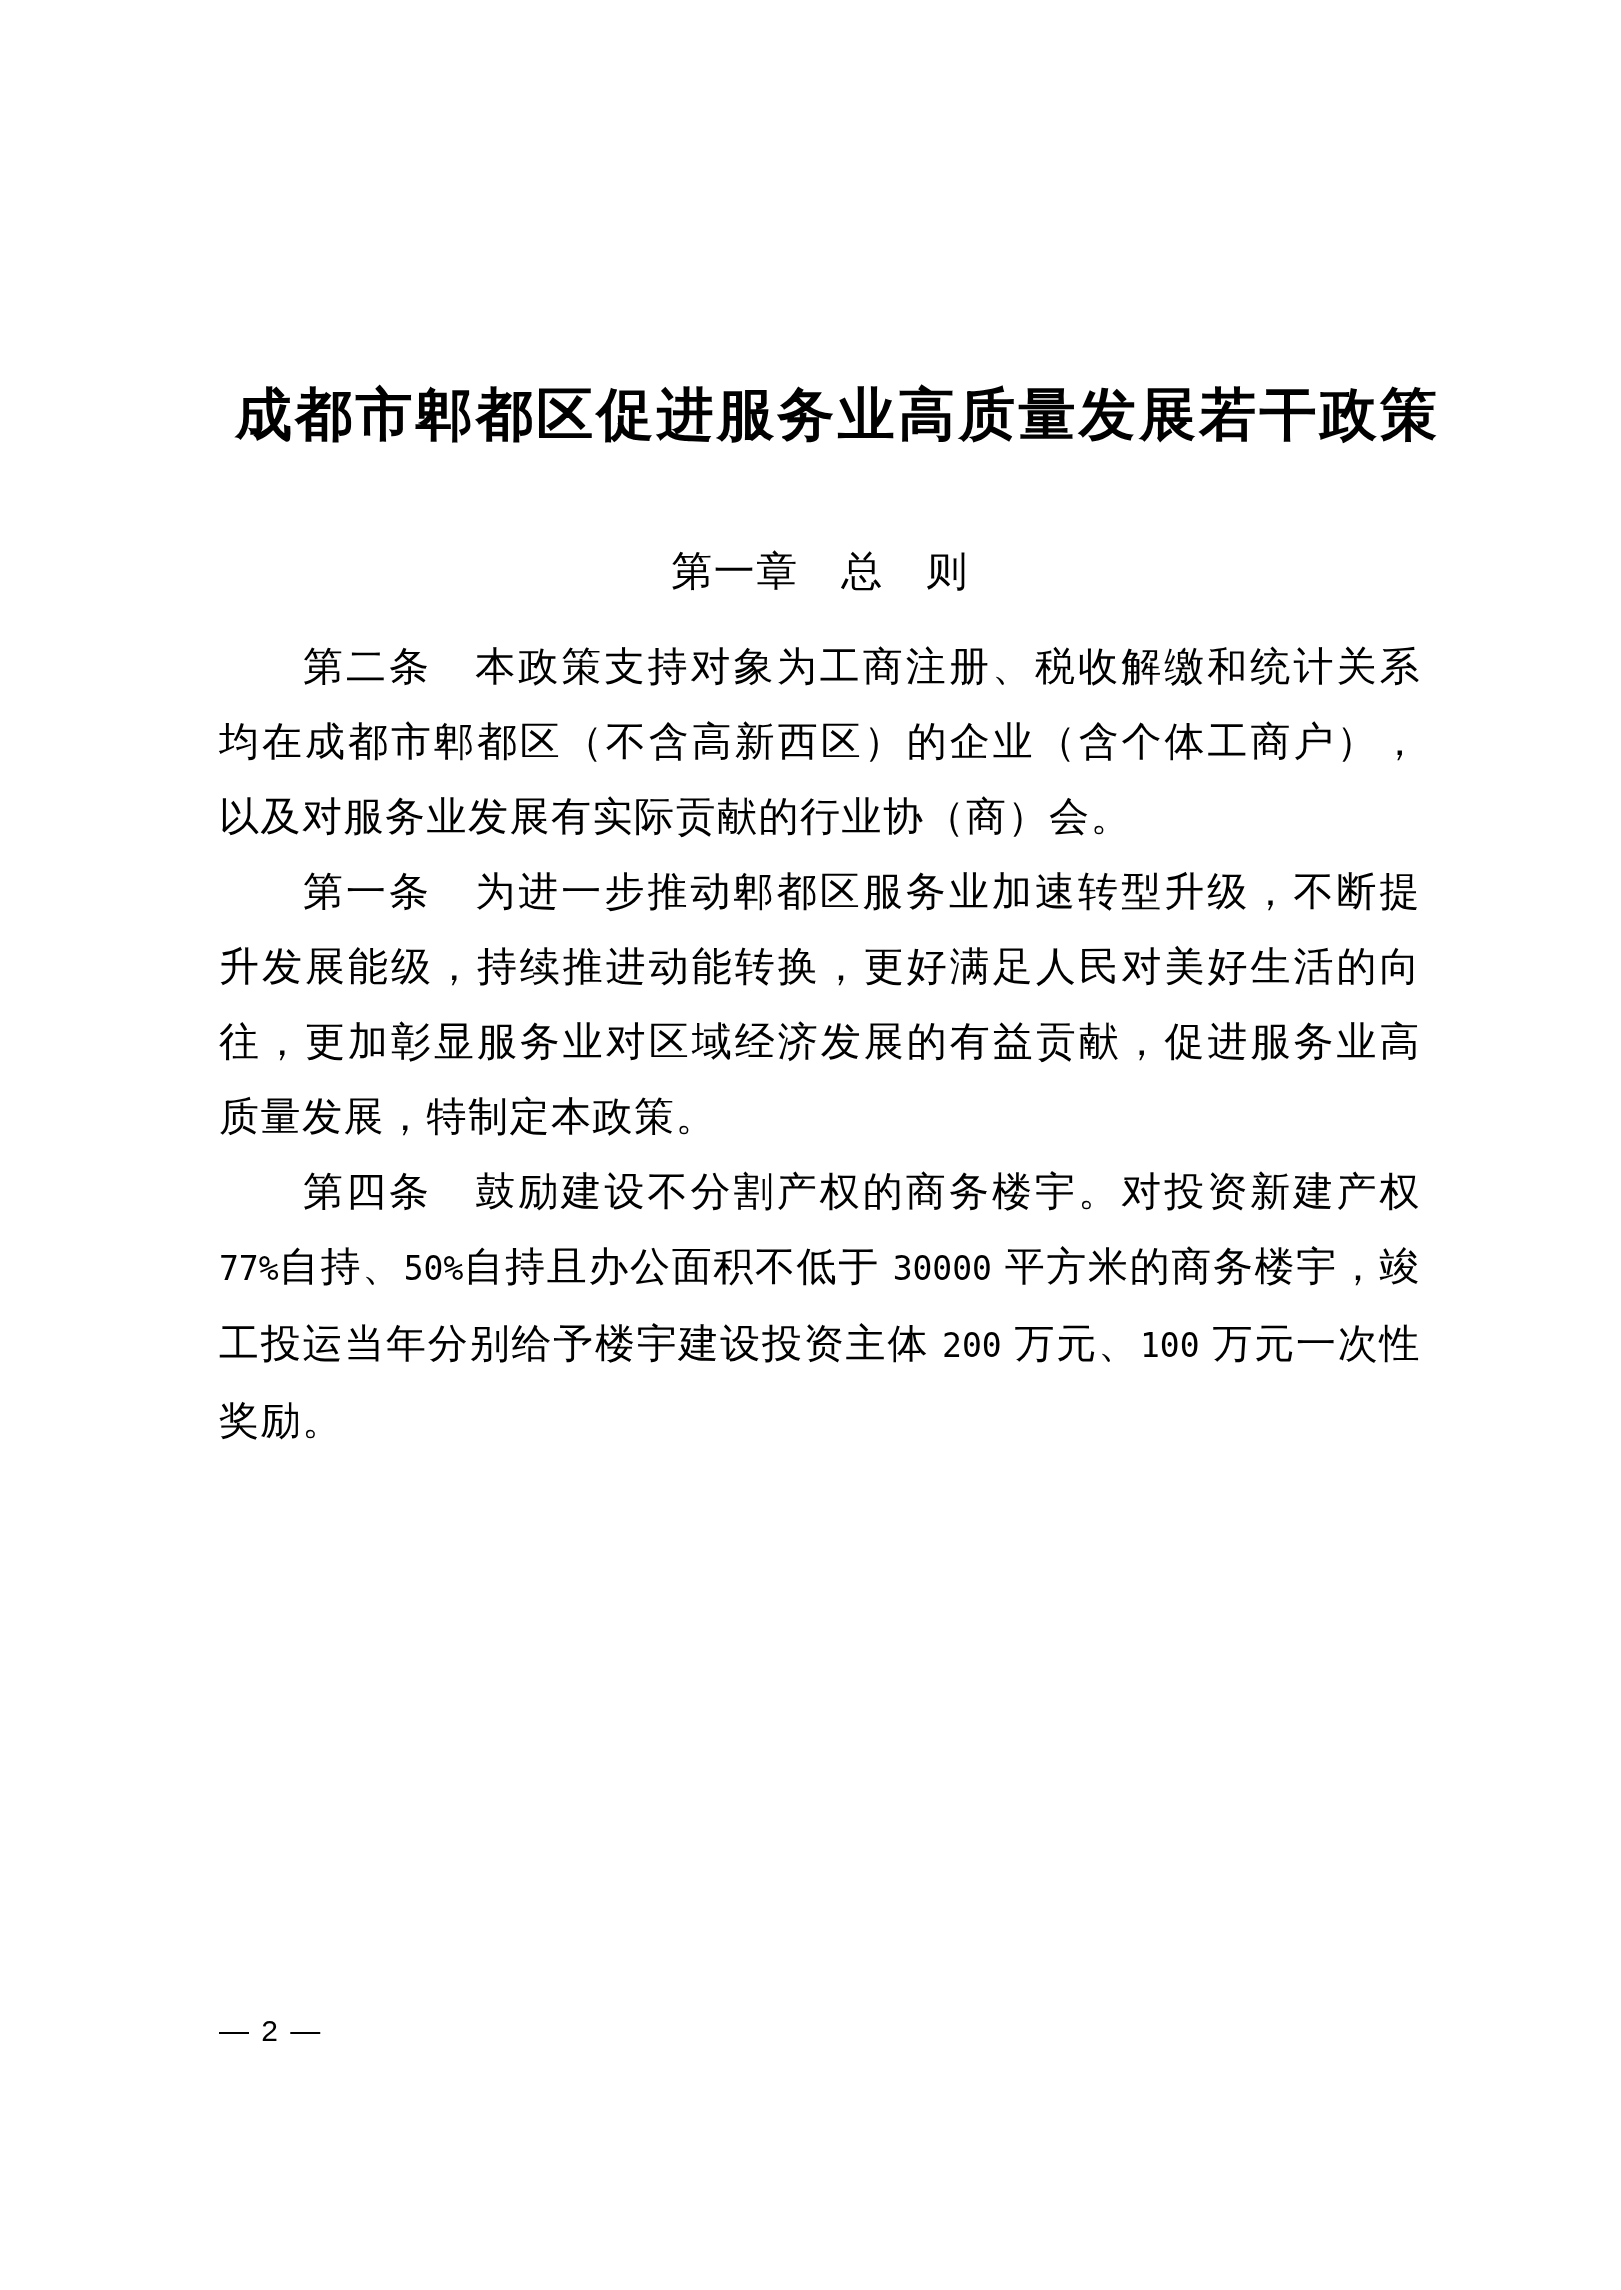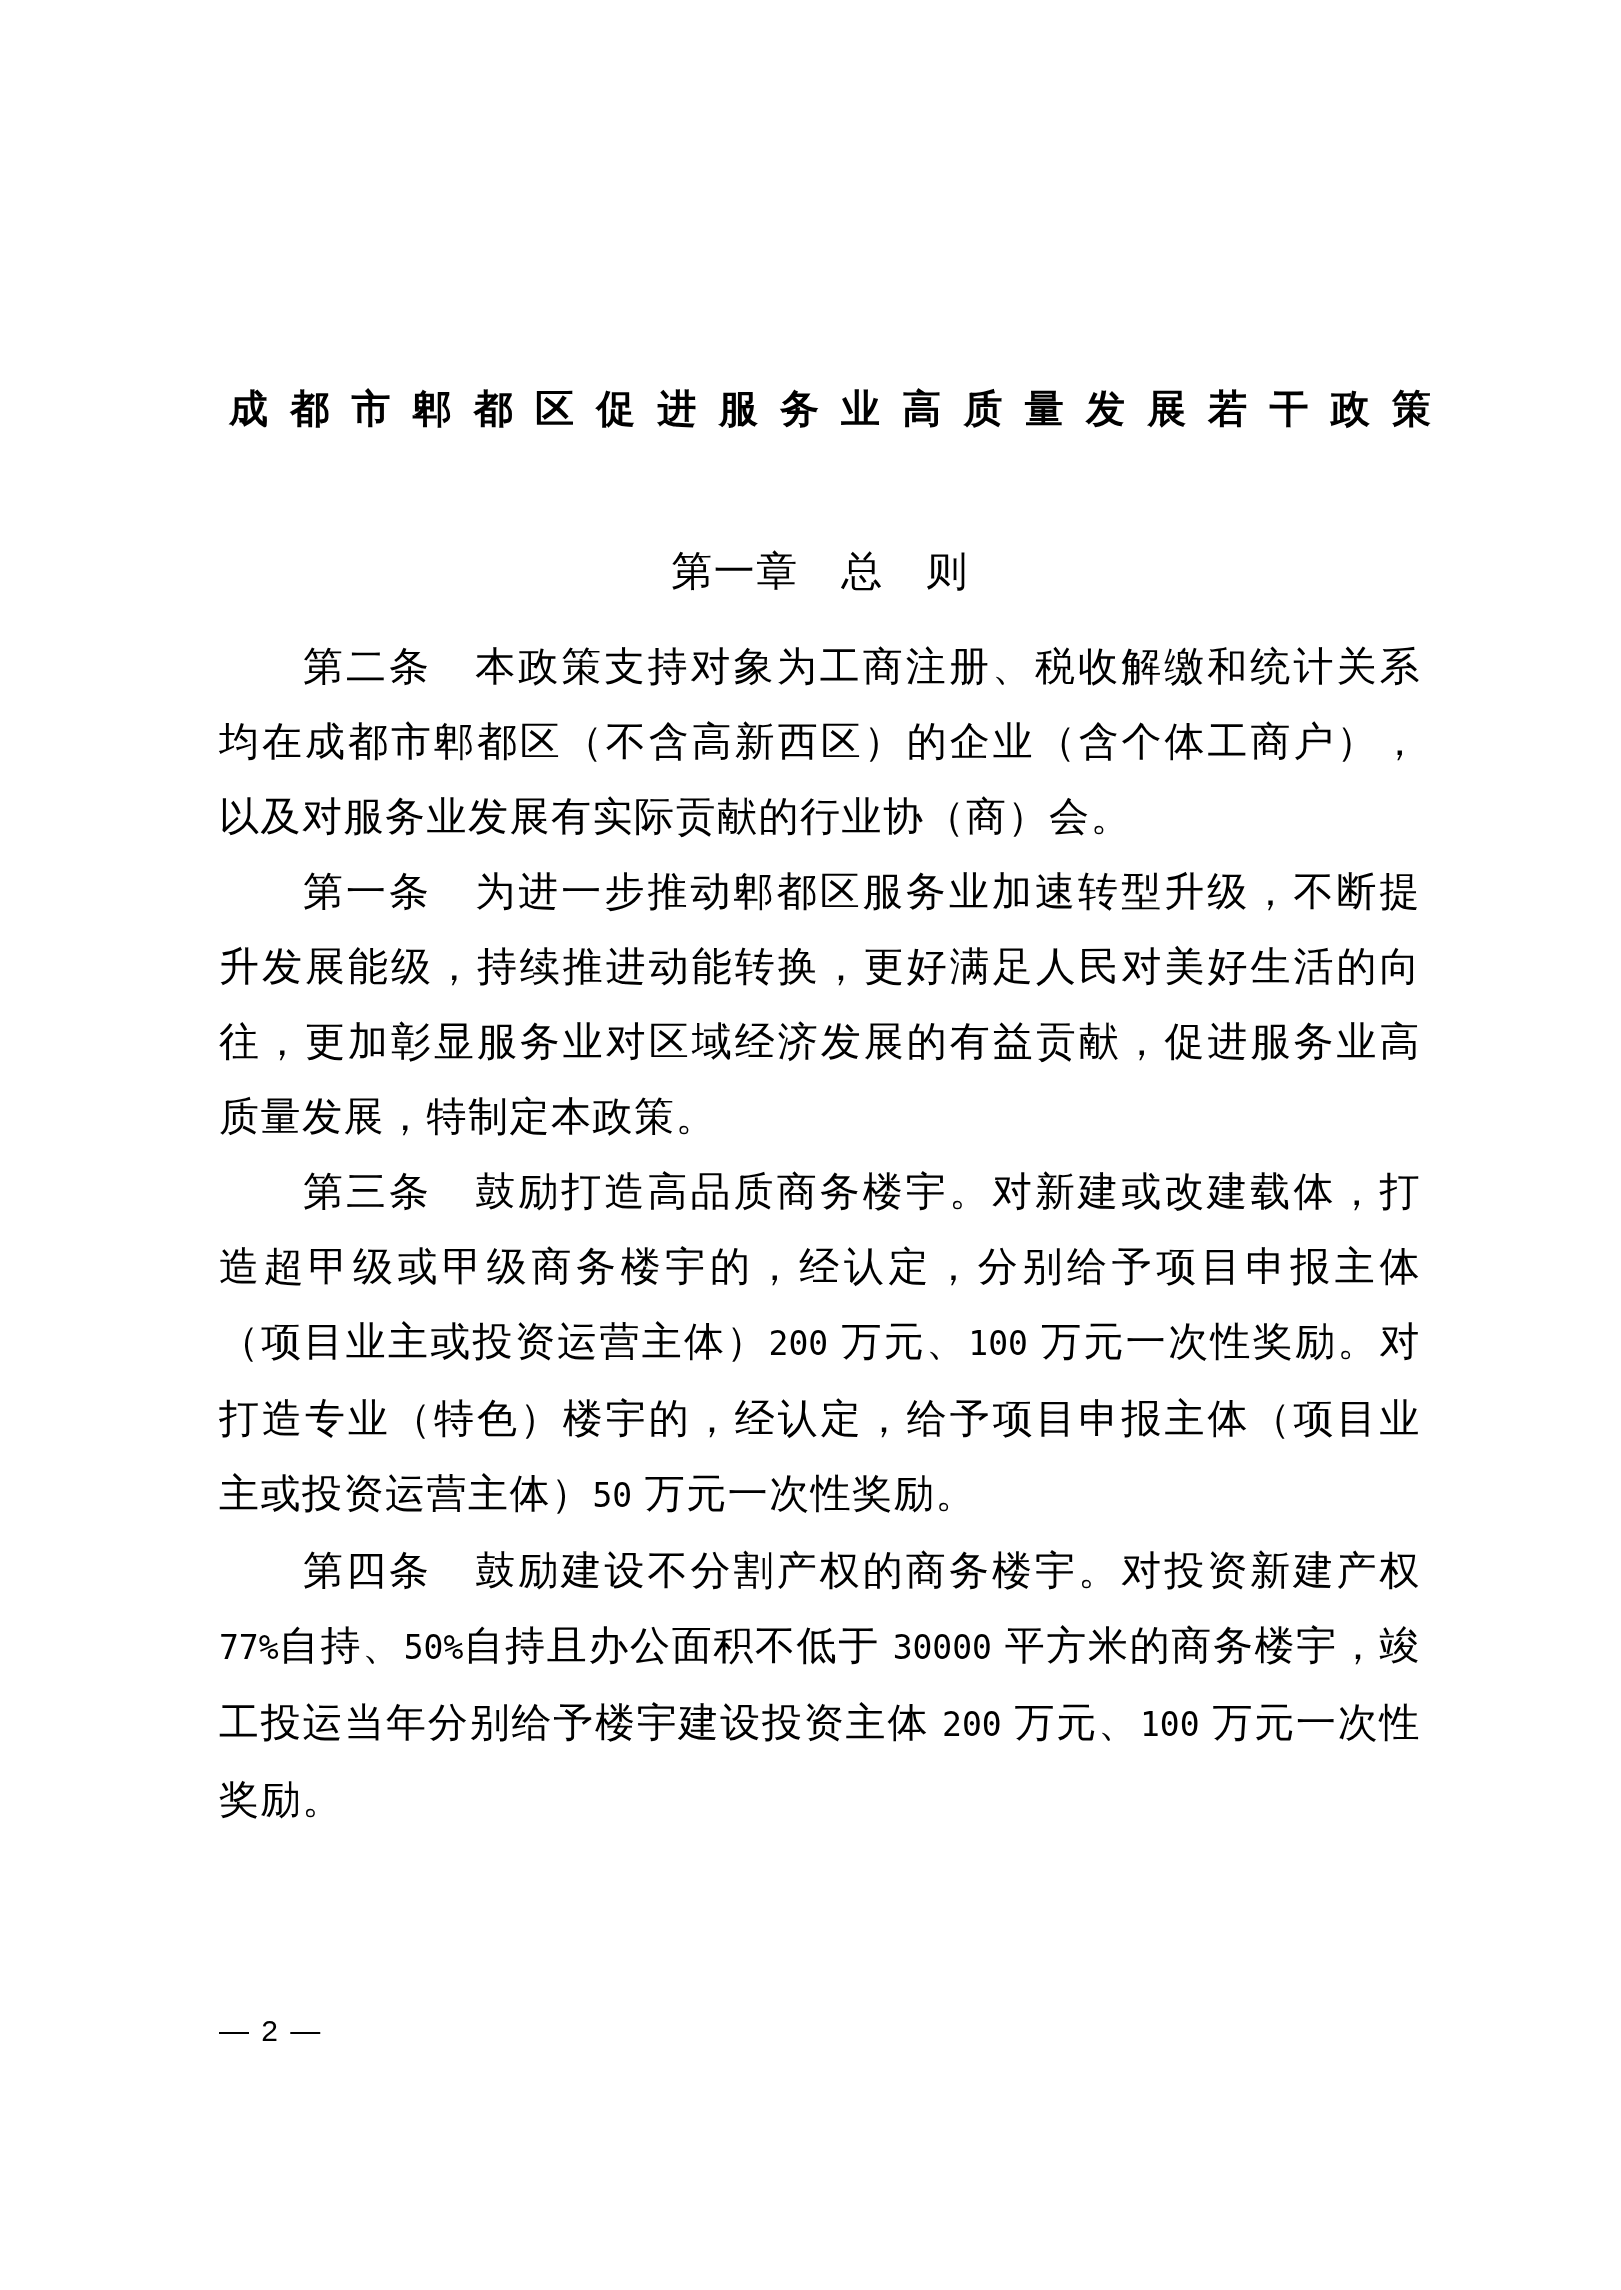--- a/index.html
+++ b/index.html
@@ -14,22 +14,22 @@
     background: #ffffff;
     color: #000000;
     font-family: "Liberation Sans", sans-serif;
     overflow: hidden;
   }
   .doc-title {
     position: absolute;
     top: 364px;
     left: 219px;
     width: 1202px;
-    margin: 10px;
-    font-size: 39px;
+    margin: 16px;
+    font-size: 57px;
     font-weight: bold;
     line-height: 69px;
     letter-spacing: 0;
     text-align: justify;
     text-align-last: justify;
     white-space: nowrap;
   }
   .doc-body {
     position: absolute;
     top: 534px;
@@ -84,21 +84,20 @@
 
   <div class="doc-body">
 
     <h2 class="chapter first">第一章　总　则</h2>
 
     <p class="para">第二条　本政策支持对象为工商注册、税收解缴和统计关系均在成都市郫都区（不含高新西区）的企业（含个体工商户），以及对服务业发展有实际贡献的行业协（商）会。</p>
 
     <p class="para">第一条　为进一步推动郫都区服务业加速转型升级，不断提升发展能级，持续推进动能转换，更好满足人民对美好生活的向往，更加彰显服务业对区域经济发展的有益贡献，促进服务业高质量发展，特制定本政策。</p>
 
 
-    <p class="para">第三条　鼓励打造高品质商务楼宇。对新建或改建载体，打造超甲级或甲级商务楼宇的，经认定，分别给予项目申报主体（项目业主或投资运营主体）<span class="num">200</span> 万元、<span class="num">100</span> 万元一次性奖励。对打造专业（特色）楼宇的，经认定，给予项目申报主体（项目业主或投资运营主体）<span class="num">50</span> 万元一次性奖励。</p>
 
     <p class="para">第四条　鼓励建设不分割产权的商务楼宇。对投资新建产权 <span class="num">77%</span>自持、<span class="num">50%</span>自持且办公面积不低于 <span class="num">30000</span> 平方米的商务楼宇，竣工投运当年分别给予楼宇建设投资主体 <span class="num">200</span> 万元、<span class="num">100</span> 万元一次性奖励。</p>
 
   </div>
 
   <div class="page-footer">— 2 —</div>
 
 </div>
 
 

